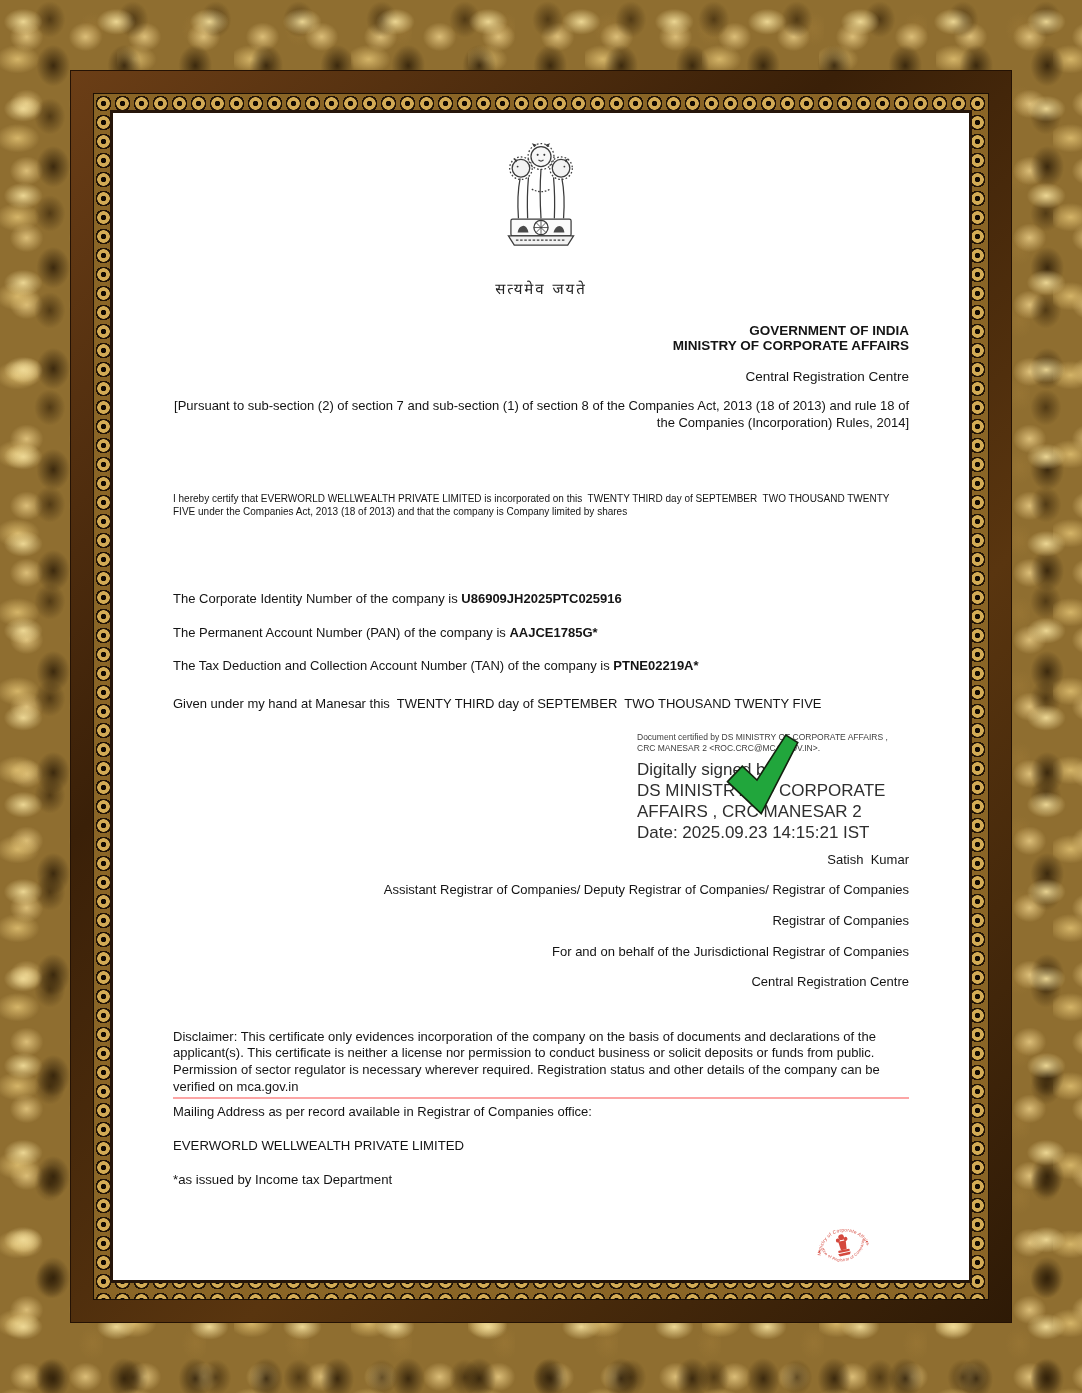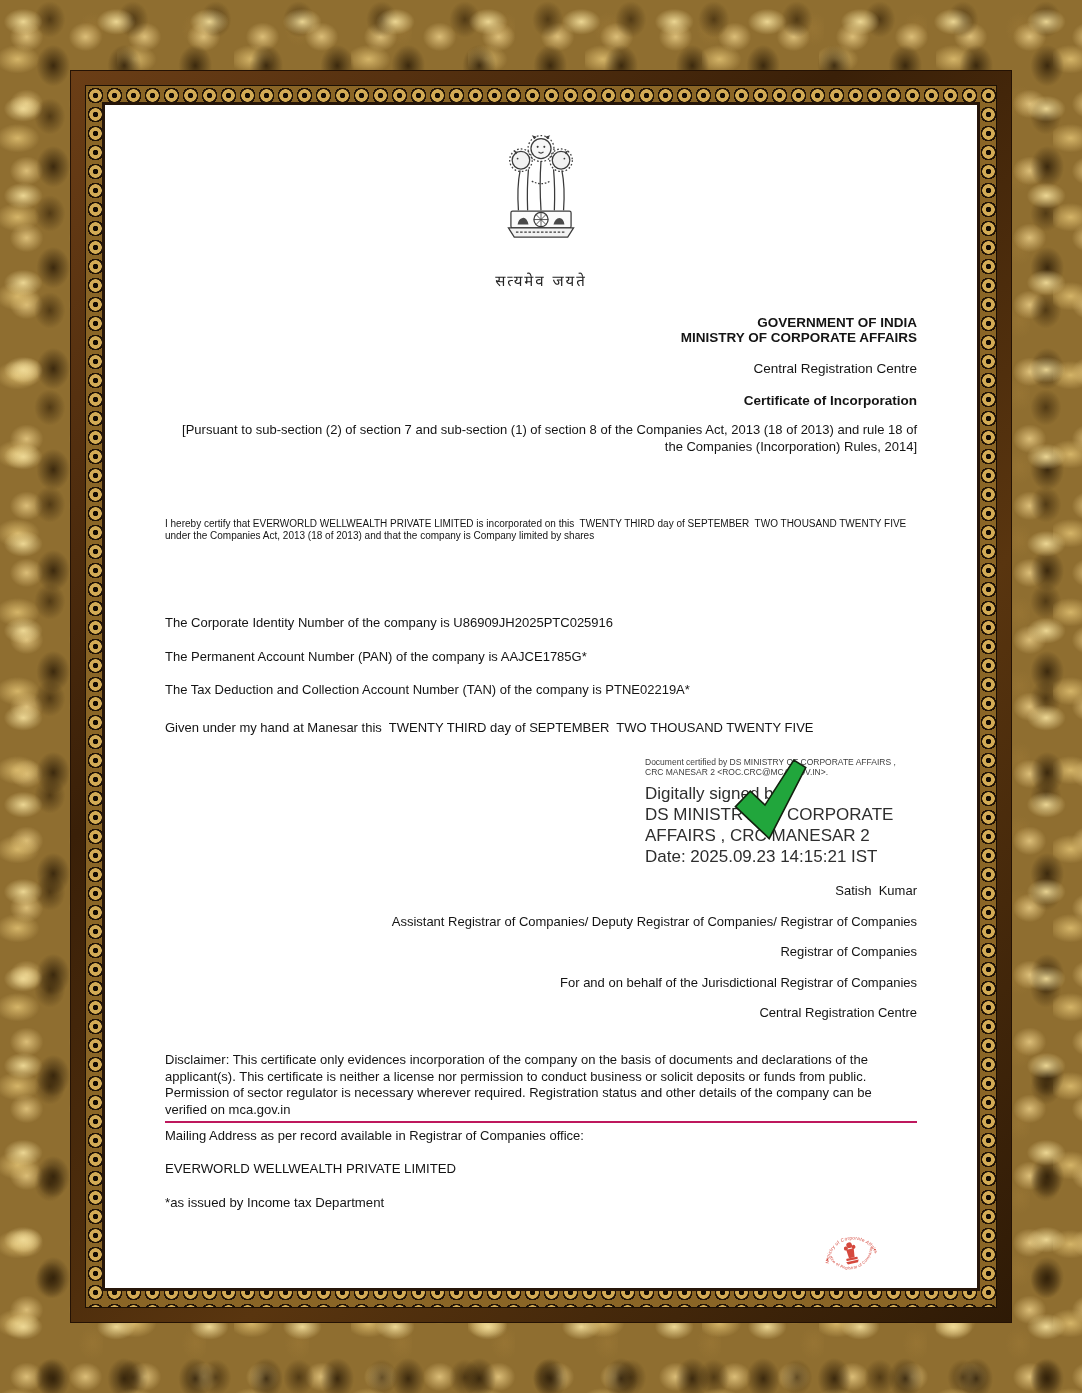--- a/index.html
+++ b/index.html
@@ -13,21 +13,21 @@
     background-image:
       radial-gradient(ellipse 30px 20px at 25% 25%, rgba(240,219,152,.95), rgba(240,219,152,0) 65%),
       radial-gradient(ellipse 26px 32px at 75% 65%, rgba(46,30,8,.85), rgba(46,30,8,0) 65%),
       radial-gradient(ellipse 34px 22px at 15% 75%, rgba(220,188,110,.9), rgba(220,188,110,0) 65%),
       radial-gradient(ellipse 24px 28px at 60% 20%, rgba(62,42,12,.75), rgba(62,42,12,0) 65%),
       radial-gradient(ellipse 28px 24px at 45% 55%, rgba(232,203,132,.85), rgba(232,203,132,0) 60%),
       radial-gradient(ellipse 22px 26px at 90% 40%, rgba(152,117,52,.9), rgba(152,117,52,0) 65%);
     background-size:93px 87px,71px 101px,117px 79px,83px 97px,59px 67px,103px 73px;
   }
   .band{
-    height:100%;padding:14px;
+    height:100%;padding:22px;
     background:linear-gradient(135deg,#6b3e16,#3a2008 35%,#59350f 65%,#2e1a06);
     border:1px solid #241204;
   }
   .eggdart{
     height:100%;padding:19px;
     background-color:#8a6526;
     background-image:radial-gradient(circle at 50% 50%, #140c03 0 2.5px, #d3ab55 3px 6px, #1f1206 6.5px 8px, rgba(0,0,0,0) 8px);
     background-size:19px 19px;
     border:1px solid #1c1005;
   }
@@ -42,32 +42,32 @@
   .prewrap{white-space:pre-wrap}
   .emblem-wrap{margin-top:12px;text-align:center}
   .emblem-caption{margin-top:4px;font-family:"DejaVu Sans",sans-serif;font-size:15px;color:#222;letter-spacing:2px}
   .hdr{margin-top:24px;font-weight:bold;font-size:13.5px;line-height:15px}
   .sub{margin-top:15px;font-size:13.5px}
   .title{margin-top:15px;font-weight:bold;font-size:13.5px}
   .pursuant{margin-top:13px;font-size:13px}
   .certify{margin-top:62px;font-size:10px}
   .idblock{margin-top:72px}
   .idblock p{margin-bottom:17px}
-  .idblock b{font-weight:normal}
+  .idblock b{font-weight:bold}
   .given{margin-top:21px}
 
   .sigblock{width:272px;margin:20px 0 0 auto;position:relative}
   .signote{font-size:8.5px;line-height:1.25;color:#3d3d3d;width:252px}
   .sigbig{margin-top:5px;font-size:17px;line-height:21px;color:#2e2e2e}
   .check{position:absolute;top:-2px;left:82px;width:82px;height:90px;transform:rotate(-3deg)}
 
-  .officer{margin-top:16px;text-align:right}
+  .officer{margin-top:9px;text-align:right}
   .officer div{margin-bottom:14px;font-size:13px}
 
-  .disclaimer{margin-top:30px;border-bottom:2px solid #be185d;padding-bottom:2px}
+  .disclaimer{margin-top:38px;border-bottom:2px solid #fca5a5;padding-bottom:2px}
   .mailing{margin-top:5px}
   .footer-line{margin-top:17px;font-size:13.2px}
 
   .seal{position:absolute;right:94px;bottom:2px;width:64px;height:64px;transform:rotate(-12deg);opacity:.92}
 </style>
 </head>
 <body>
 
 <div class="frame">
   <div class="band">
@@ -109,21 +109,20 @@
               <path d="M16,116 h78 l-7,11 h-64 z" fill="#f3f3f3"></path>
               <path d="M25,121 h60" stroke-dasharray="3 2"></path>
             </g>
           </svg>
           <div class="emblem-caption">सत्यमेव जयते</div>
         </div>
 
         <div class="center hdr">GOVERNMENT OF INDIA</div>
         <div class="center hdr" style="margin-top:0">MINISTRY OF CORPORATE AFFAIRS</div>
         <div class="center sub">Central Registration Centre</div>
-        <div class="center title">Certificate of Incorporation</div>
         <div class="center pursuant">[Pursuant to sub-section (2) of section 7 and sub-section (1) of section 8 of the Companies Act, 2013 (18 of 2013) and rule 18 of the Companies (Incorporation) Rules, 2014]</div>
 
         <p class="certify prewrap">I hereby certify that EVERWORLD WELLWEALTH PRIVATE LIMITED is incorporated on this  TWENTY THIRD day of SEPTEMBER  TWO THOUSAND TWENTY FIVE under the Companies Act, 2013 (18 of 2013) and that the company is Company limited by shares</p>
 
         <div class="idblock">
           <p><span>The Corporate Identity Number of the company is </span><b>U86909JH2025PTC025916</b></p>
           <p><span>The Permanent Account Number (PAN) of the company is </span><b>AAJCE1785G*</b></p>
           <p><span>The Tax Deduction and Collection Account Number (TAN) of the company is </span><b>PTNE02219A*</b></p>
         </div>
 

